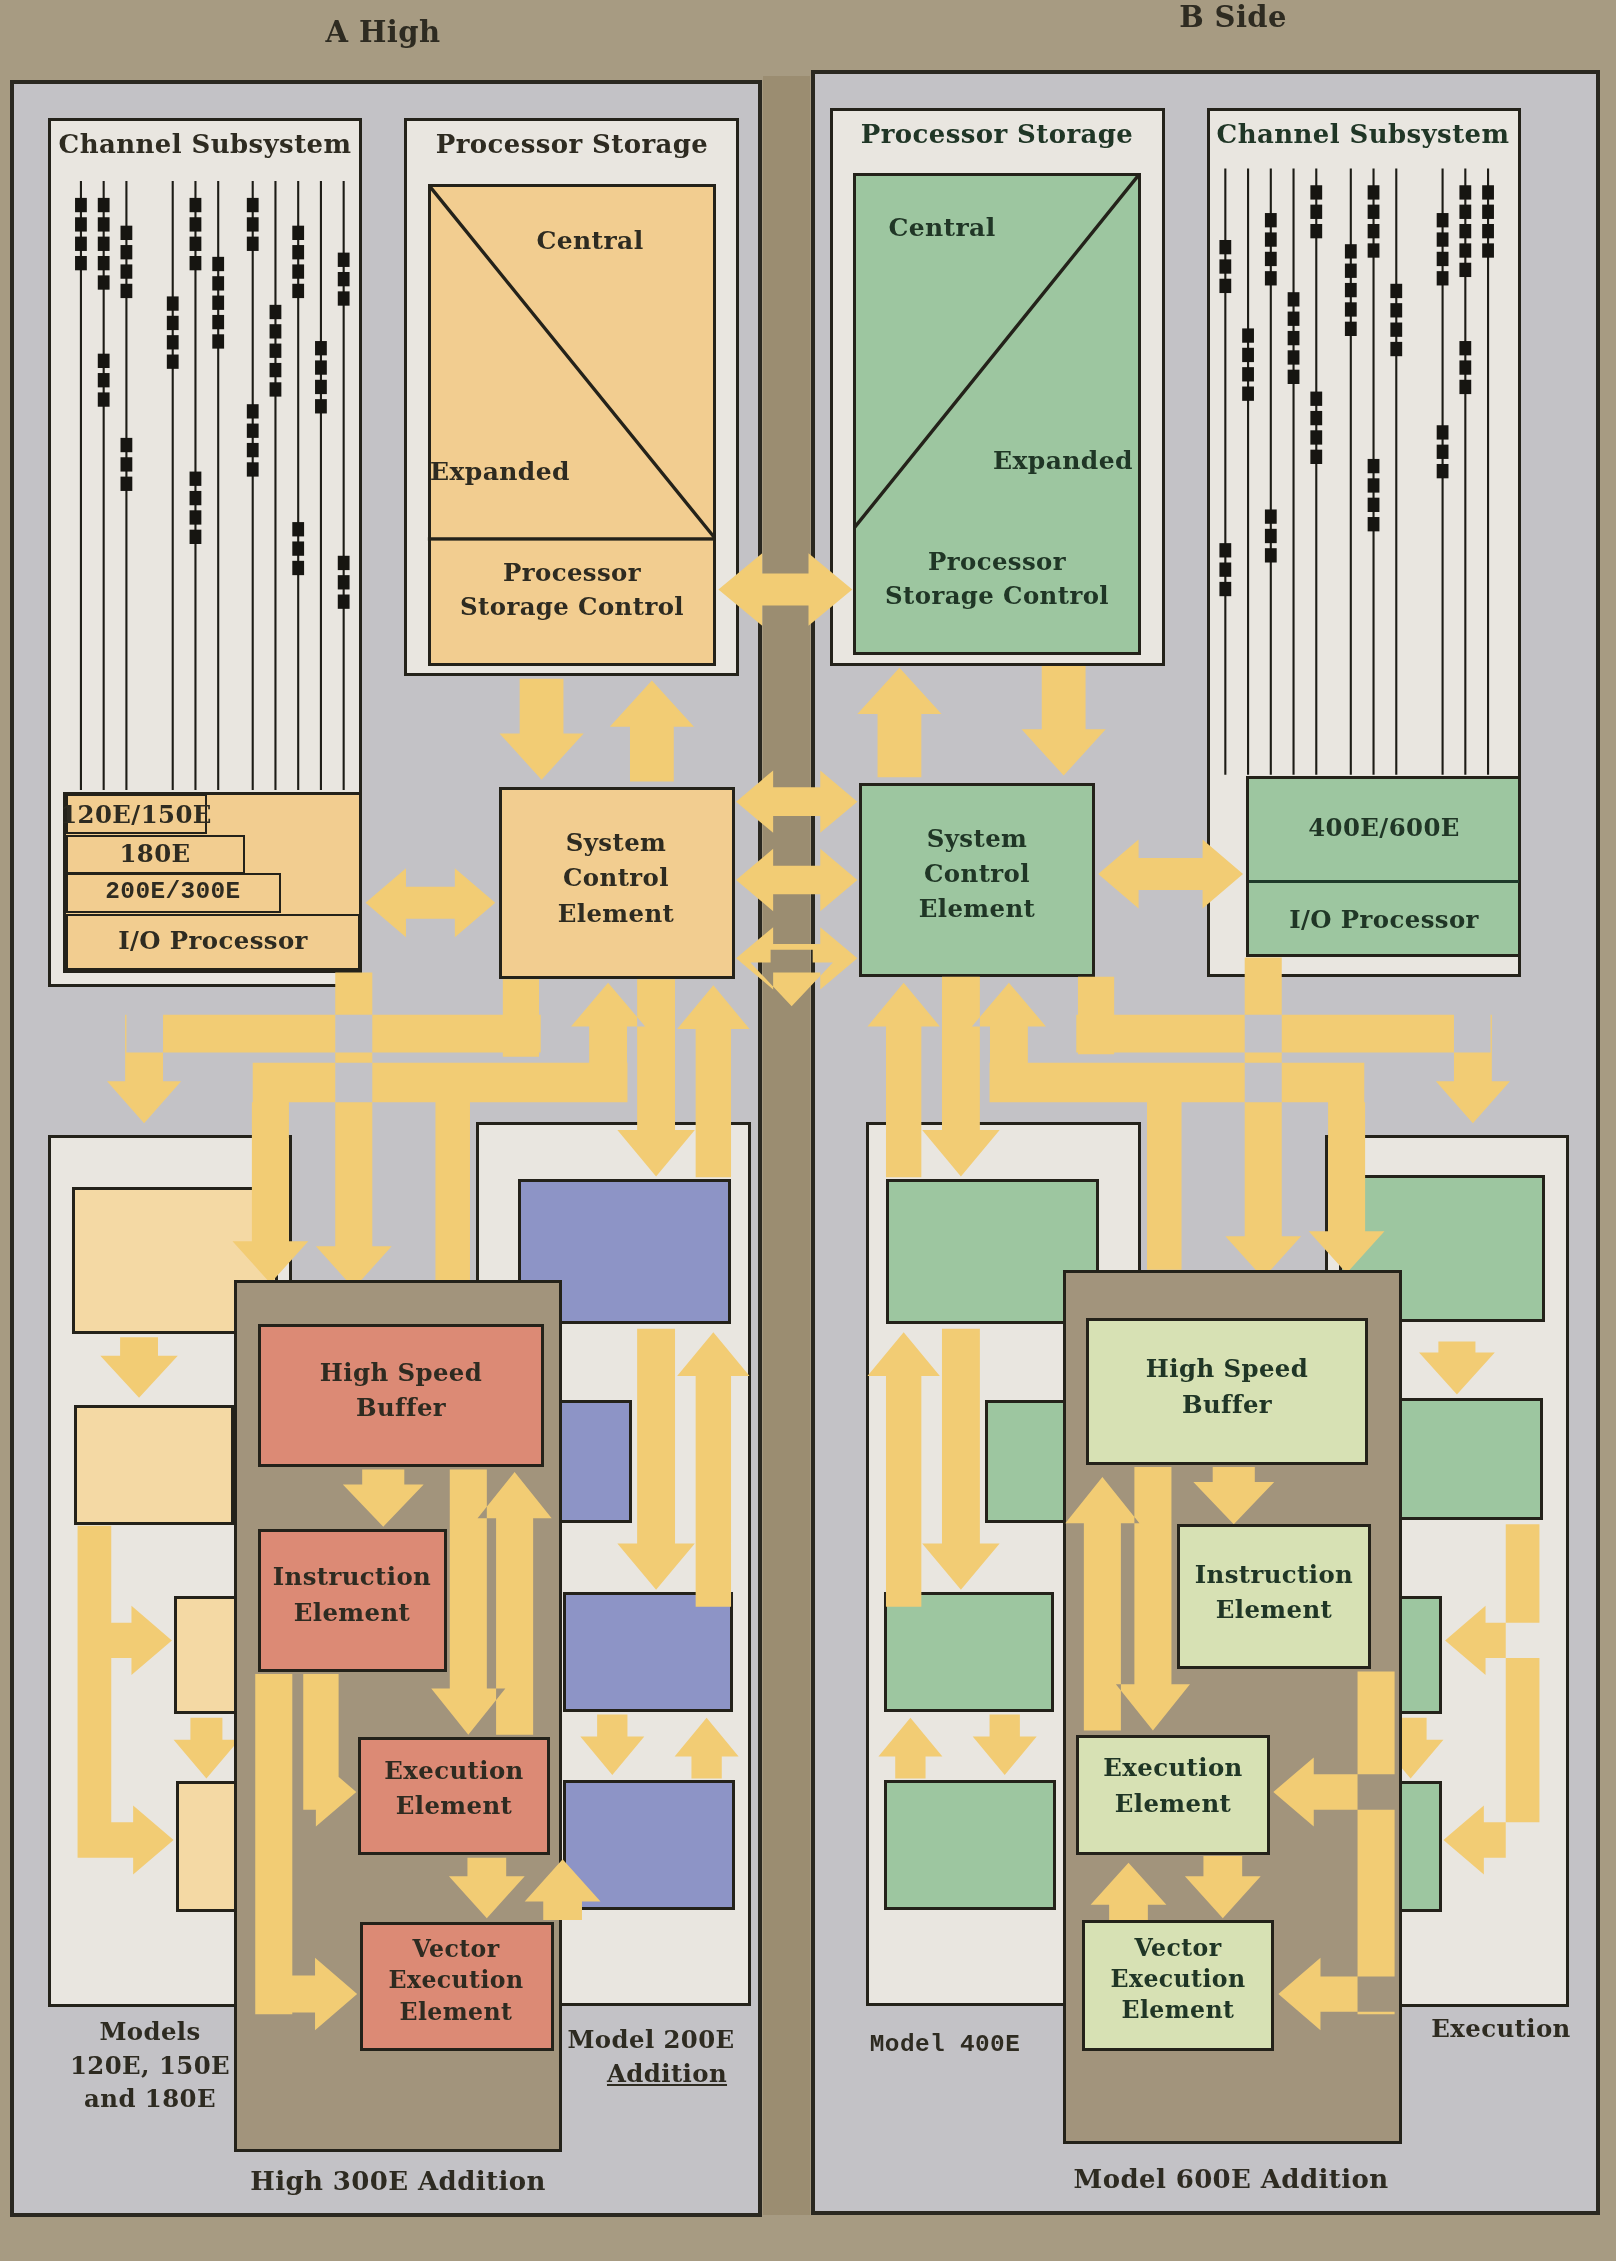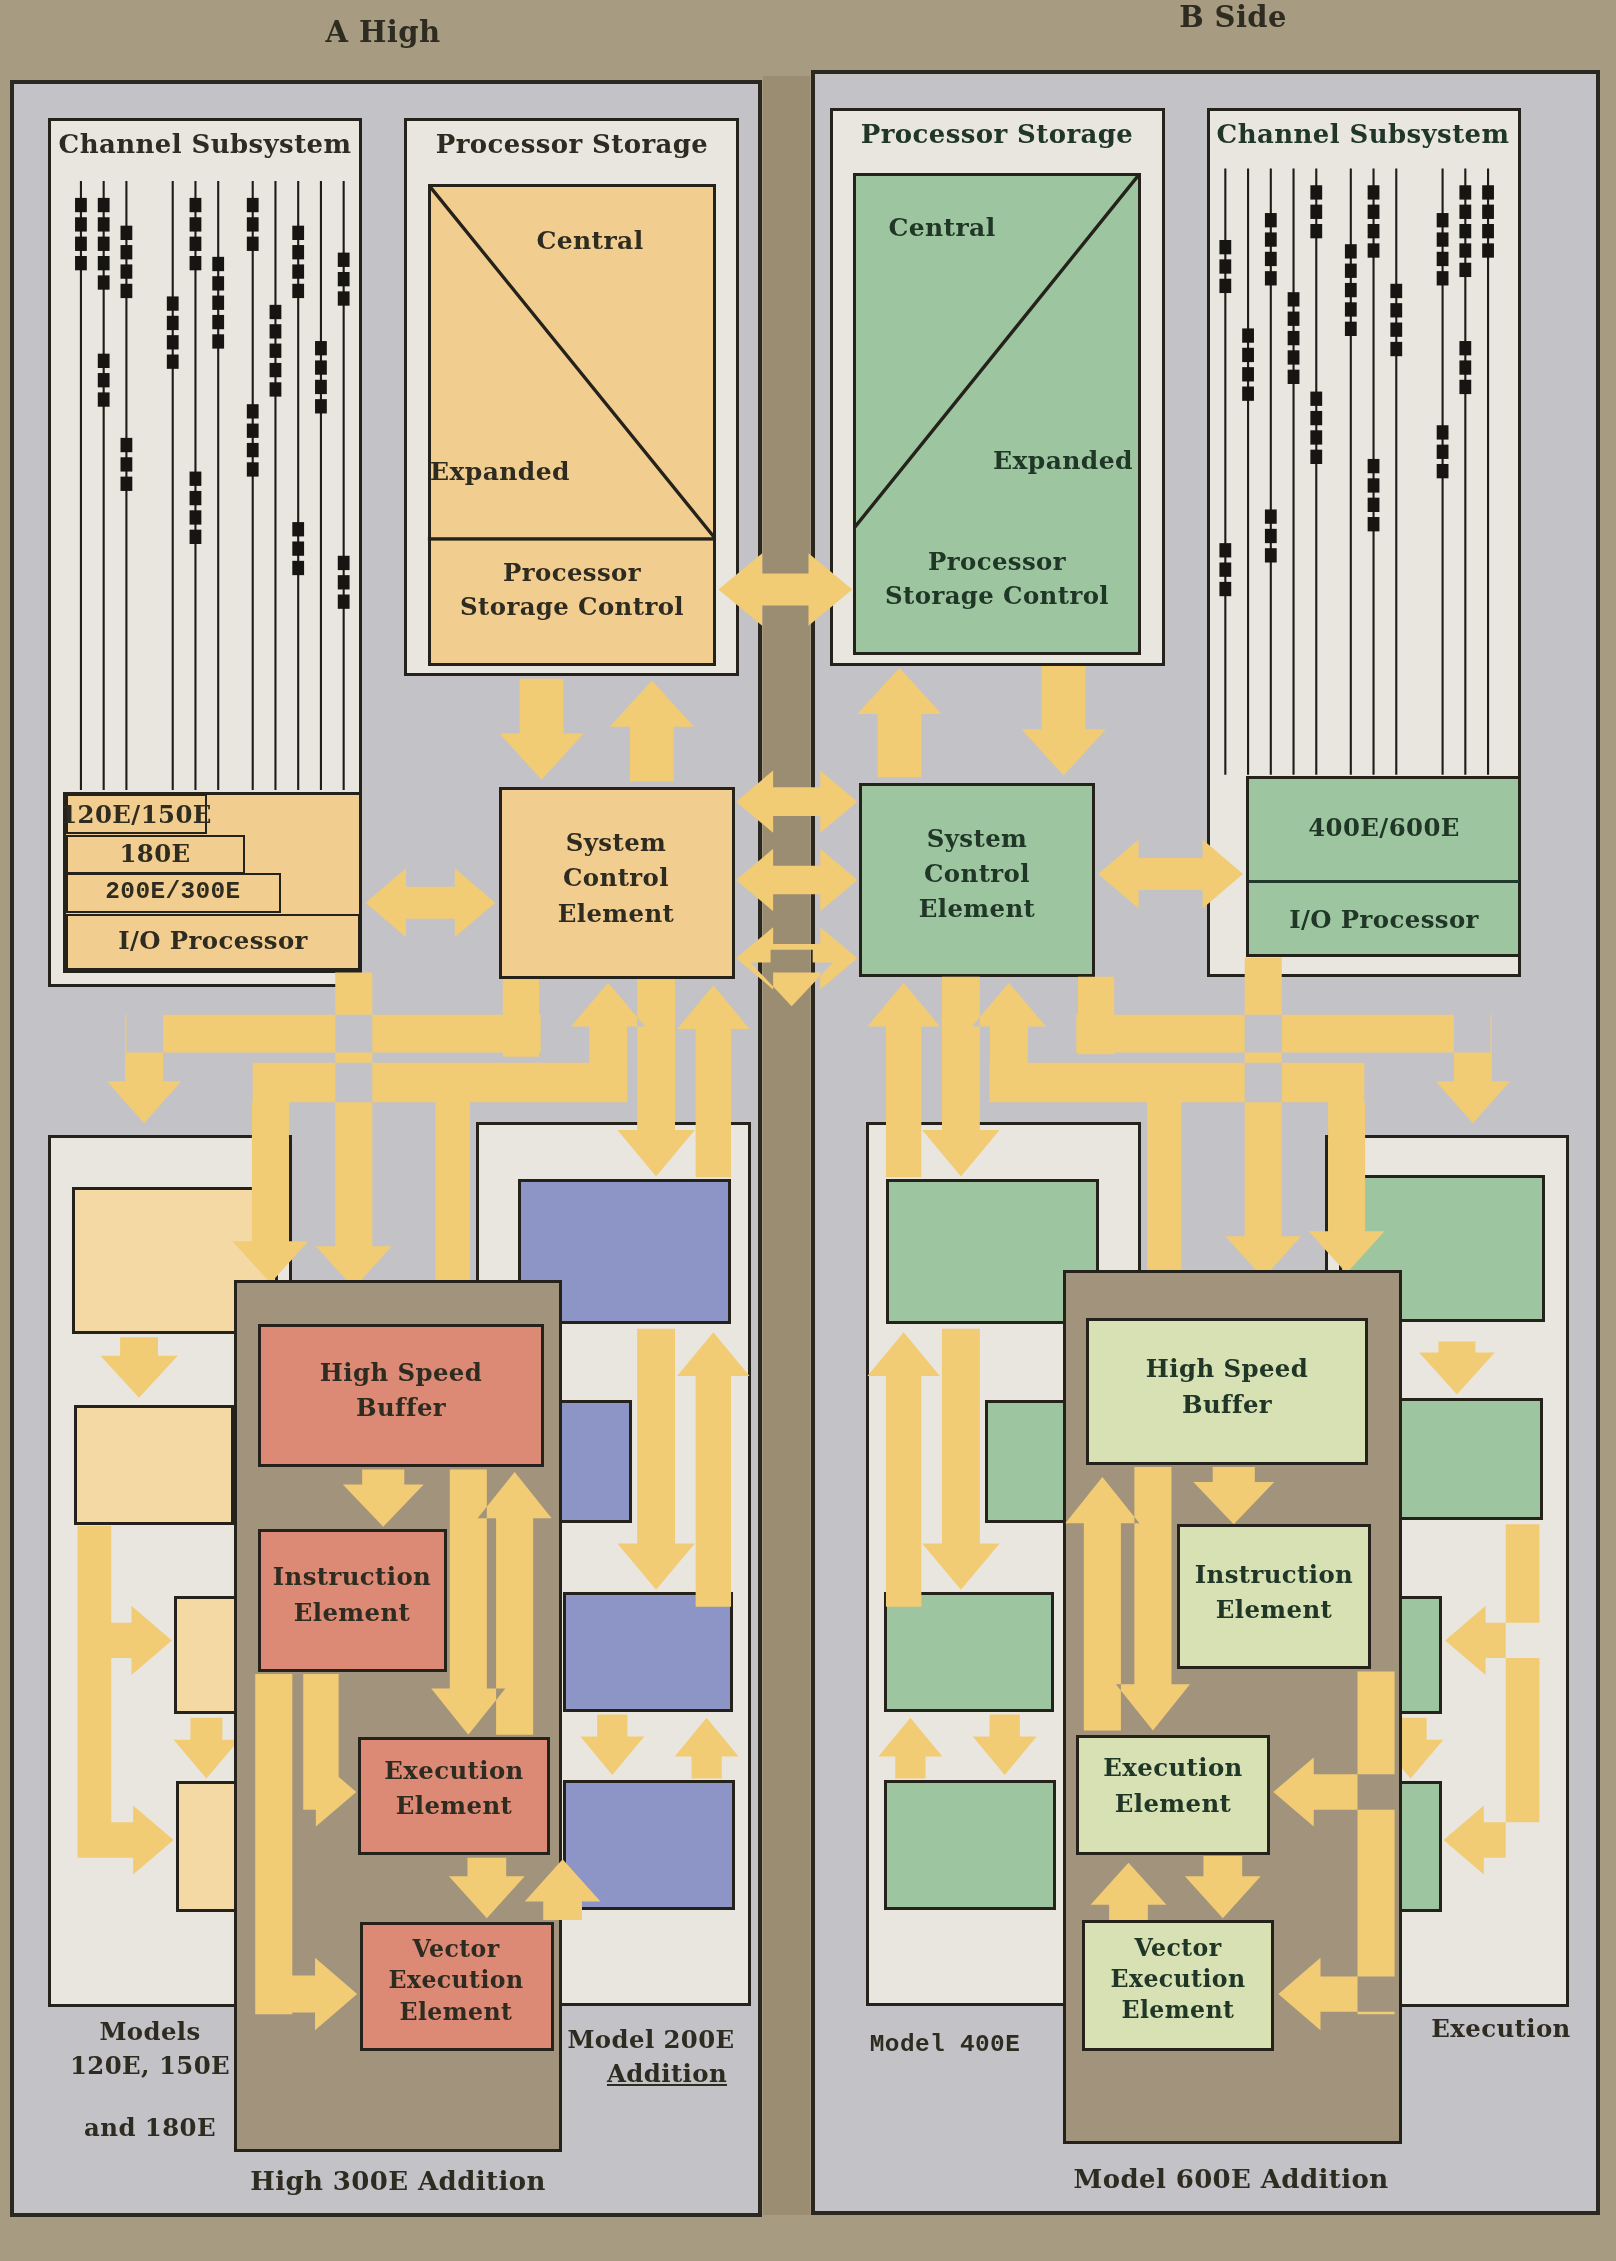--- a/index.html
+++ b/index.html
@@ -298,21 +298,21 @@
   <div class="t s29 gtxt" style="left:1274px;top:1560px;">Instruction</div>
   <div class="t s29 gtxt" style="left:1274px;top:1595px;">Element</div>
   <div class="t s29 gtxt" style="left:1173px;top:1753px;">Execution</div>
   <div class="t s29 gtxt" style="left:1173px;top:1789px;">Element</div>
   <div class="t s28 gtxt" style="left:1178px;top:1934px;">Vector</div>
   <div class="t s28 gtxt" style="left:1178px;top:1965px;">Execution</div>
   <div class="t s28 gtxt" style="left:1178px;top:1996px;">Element</div>
 
   <div class="t s29" style="left:150px;top:2017px;">Models</div>
   <div class="t s29" style="left:150px;top:2051px;">120E, 150E</div>
-  <div class="t s29" style="left:150px;top:2084px;margin-top:29px;">and 180E</div>
+  <div class="t s29" style="left:150px;top:2084px;">and 180E</div>
   <div class="t s29" style="left:633px;top:2025px;margin-left:18px;">Model 200E</div>
   <div class="t s29" style="left:667px;top:2059px;text-decoration:underline;">Addition</div>
   <div class="t s31" style="left:398px;top:2166px;">High 300E Addition</div>
   <div class="t s29" style="left:945px;top:2031px;font-family:Liberation Mono, monospace;">Model 400E</div>
   <div class="t s29" style="left:1501px;top:2014px;">Execution</div>
   <div class="t s31" style="left:1231px;top:2164px;">Model 600E Addition</div>
 
 </div>
 
 

